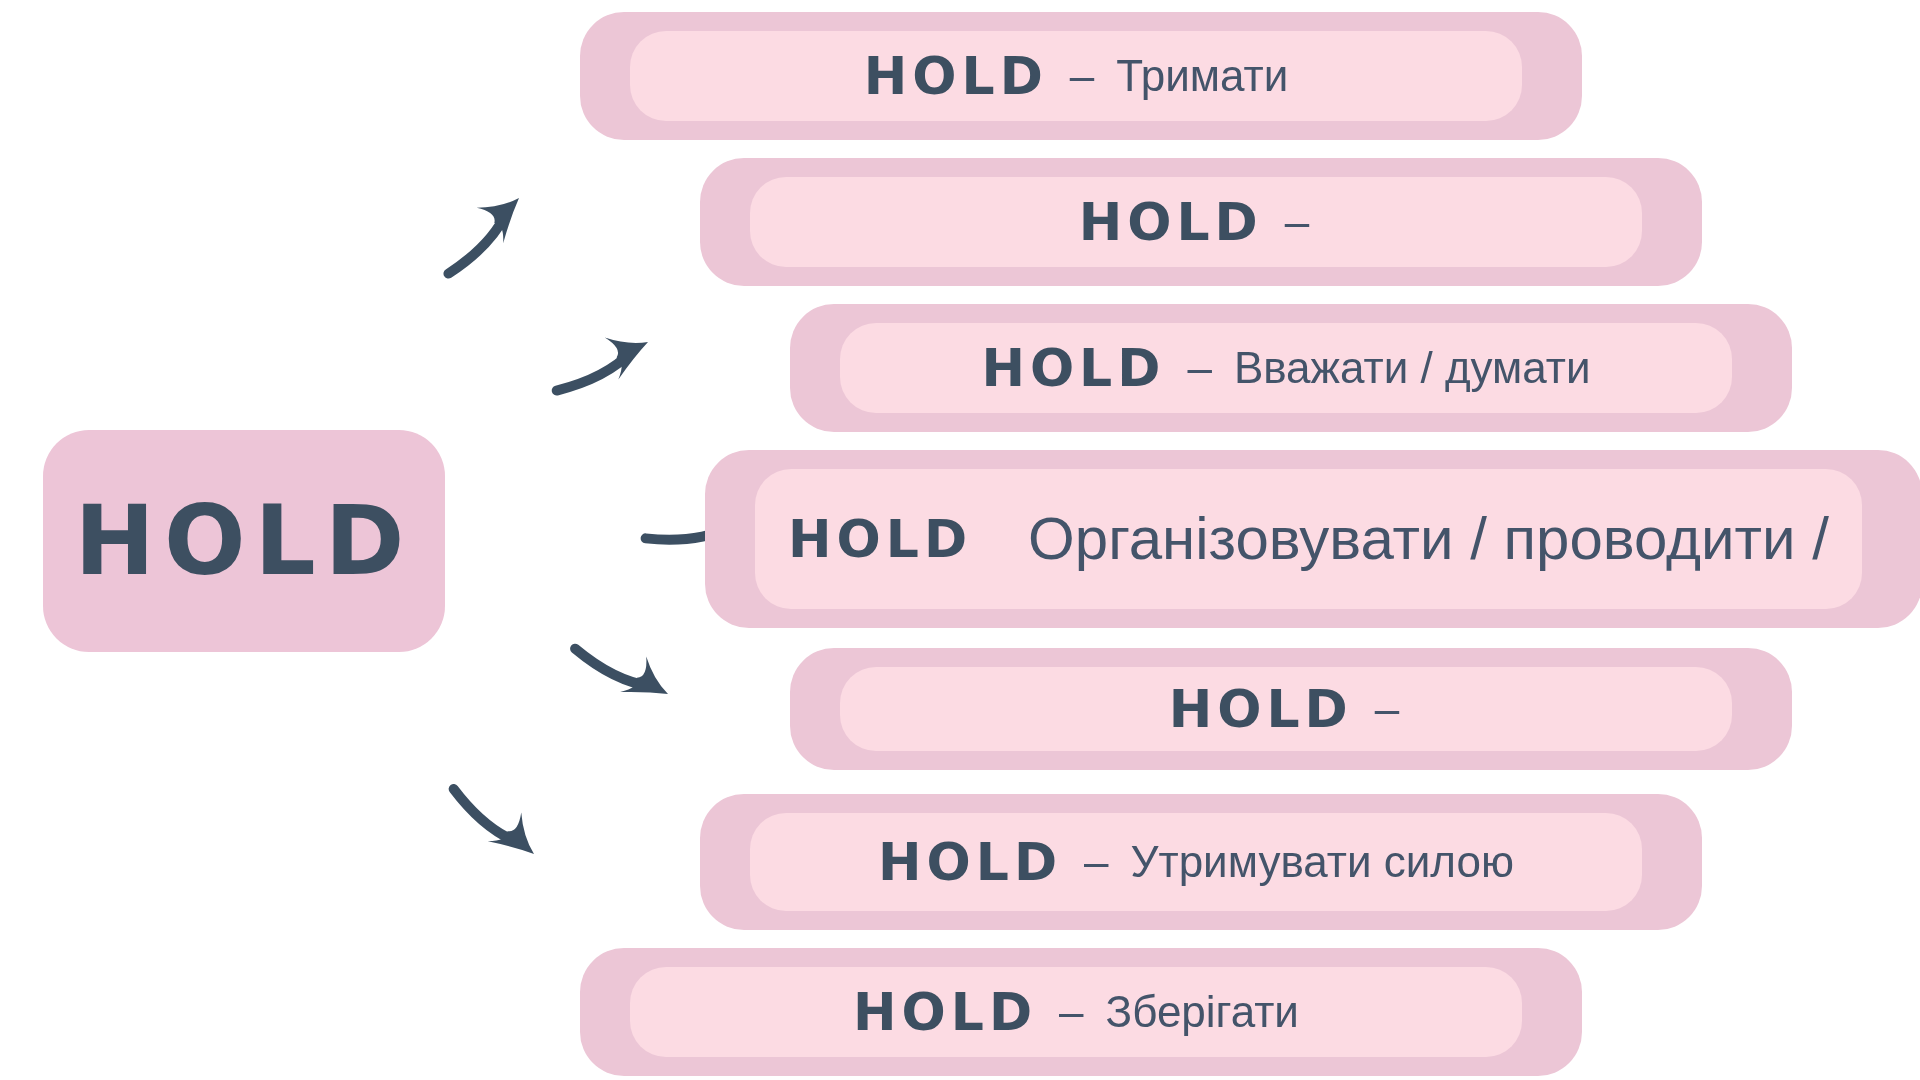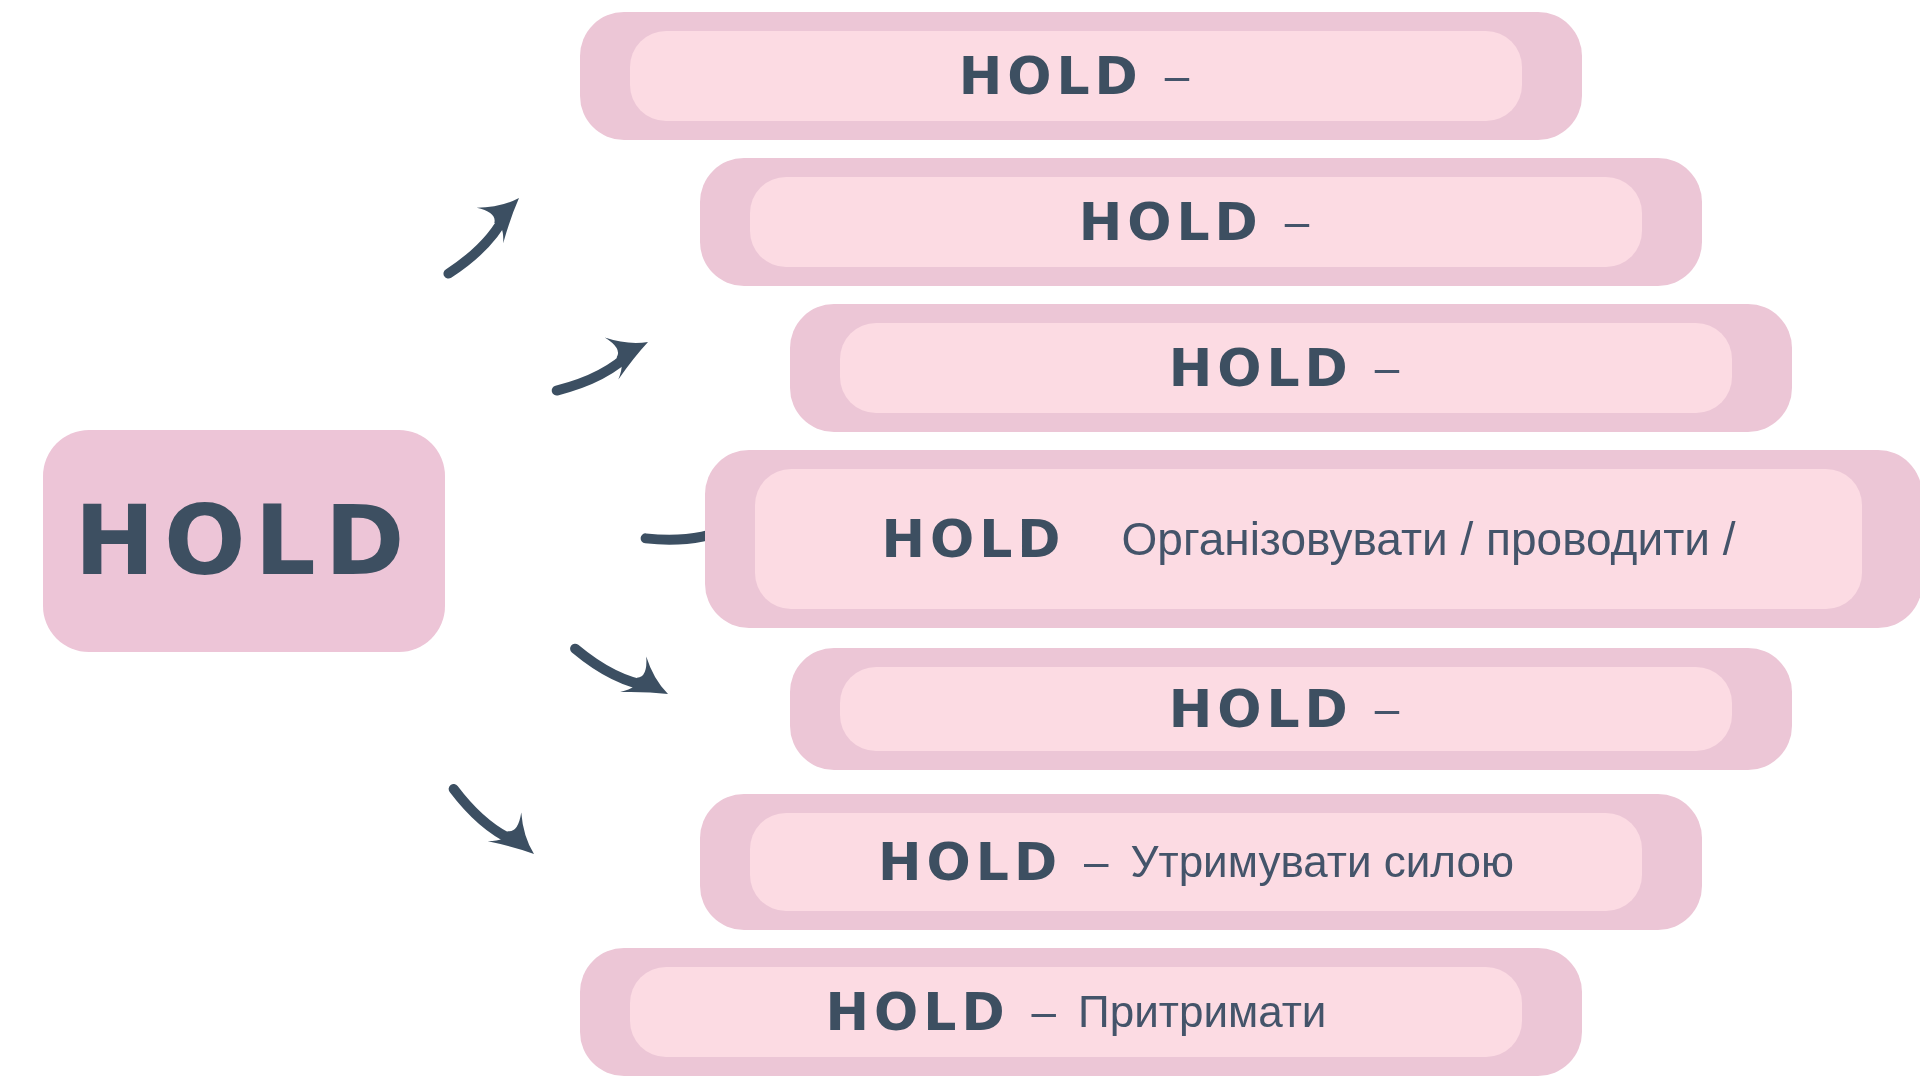--- a/index.html
+++ b/index.html
@@ -29,21 +29,21 @@
   }
   .word{
     font-family:"DejaVu Sans", sans-serif;font-weight:bold;
     font-size:52px;letter-spacing:5px;color:#3d4f61;white-space:nowrap;
   }
   .sep,.trans{
     font-size:44px;color:#44546a;white-space:nowrap;
   }
   .sep{margin:0 4px;}
   .trans2{
-    font-size:46px;color:#44546a;text-align:center;line-height:1.32;
+    font-size:60px;color:#44546a;text-align:center;line-height:1.32;
   }
   .card.r4 .inner{gap:56px;}
 
   .r1{left:580px;top:12px;width:1002px;height:128px;}
   .r2{left:700px;top:158px;width:1002px;height:128px;}
   .r3{left:790px;top:304px;width:1002px;height:128px;}
   .r4{left:705px;top:450px;width:1217px;height:178px;}
   .r5{left:790px;top:648px;width:1002px;height:122px;}
   .r6{left:700px;top:794px;width:1002px;height:136px;}
   .r7{left:580px;top:948px;width:1002px;height:128px;}
@@ -82,34 +82,36 @@
     <g transform="translate(534,854) rotate(44)">
       <path class="arrow-shaft" d="M-103 9 Q-52 17 -18 2"></path>
       <path class="arrow-head" d="M0 0 Q-20 -5 -38 -21 Q-26 -4 -35 2 Q-28 9 -42 23 Q-20 9 0 0 Z"></path>
     </g>
   </svg>
 
   <div class="card r1">
     <div class="inner">
       <span class="word">HOLD</span>
       <span class="sep">–</span>
+      <span class="trans">Тримати</span>
     </div>
   </div>
 
   <div class="card r2">
     <div class="inner">
       <span class="word">HOLD</span>
       <span class="sep">–</span>
     </div>
   </div>
 
   <div class="card r3">
     <div class="inner">
       <span class="word">HOLD</span>
       <span class="sep">–</span>
+      <span class="trans">Вважати / думати</span>
     </div>
   </div>
 
   <div class="card r4">
     <div class="inner">
       <span class="word">HOLD</span>
       <div class="trans2">
         <div>Організовувати / проводити /</div>
       </div>
     </div>
@@ -127,17 +129,17 @@
       <span class="word">HOLD</span>
       <span class="sep">–</span>
       <span class="trans">Утримувати силою</span>
     </div>
   </div>
 
   <div class="card r7">
     <div class="inner">
       <span class="word">HOLD</span>
       <span class="sep">–</span>
-      <span class="trans">Притримати</span>
+      <span class="trans">Зберігати</span>
     </div>
   </div>
 
 </div>
 
 </body></html>

